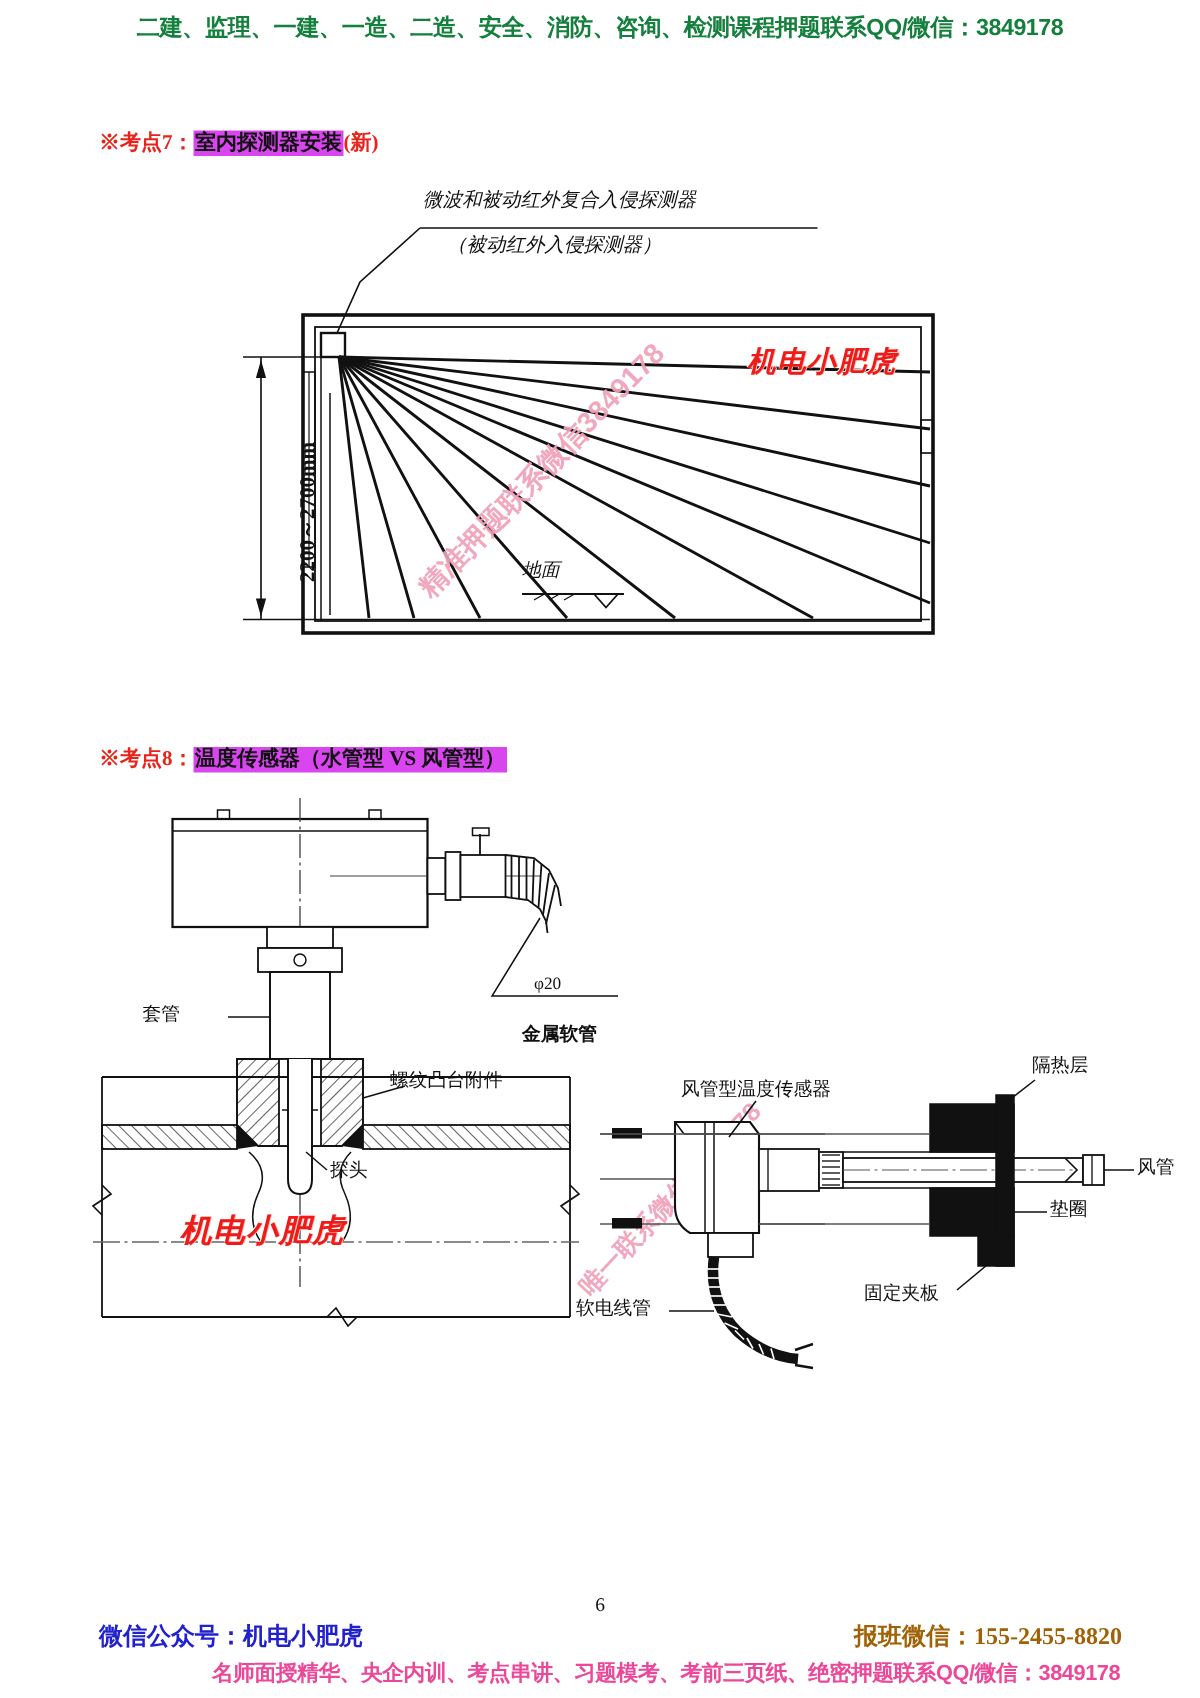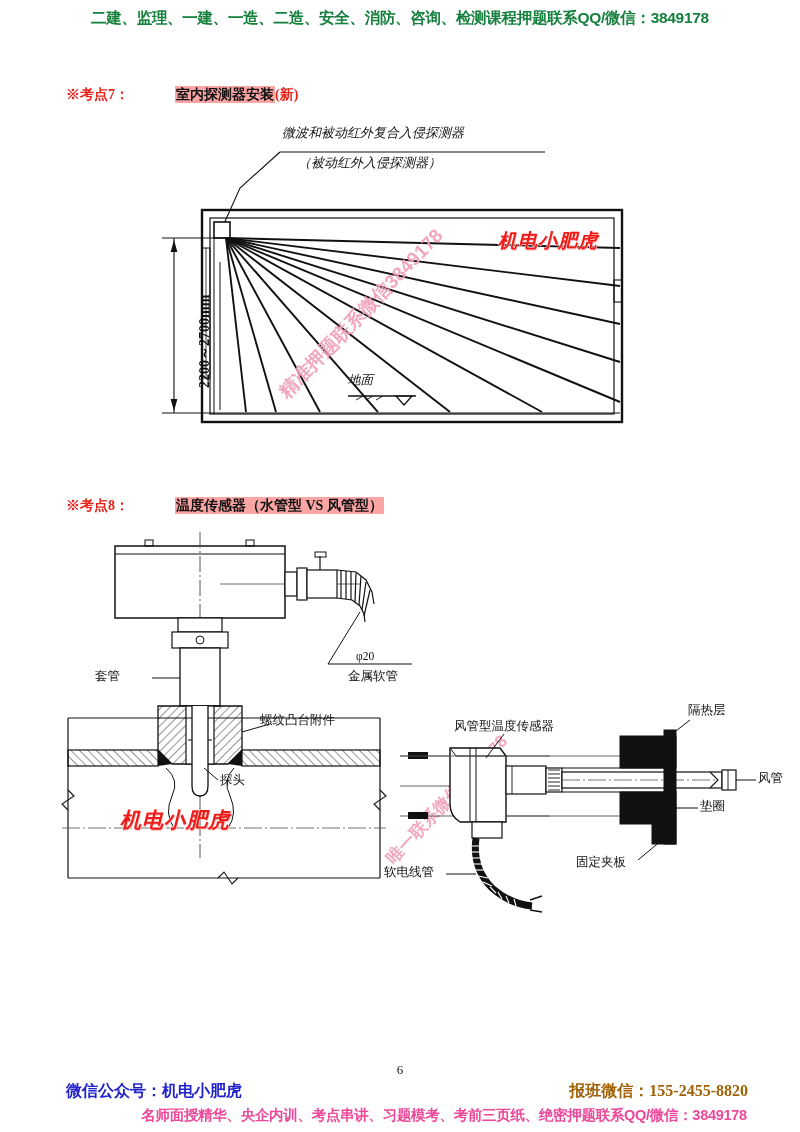--- a/index.html
+++ b/index.html
@@ -45,24 +45,23 @@
   
   .sec-title {
     position: absolute;
     font-size: 14px;
     font-weight: bold;
     white-space: nowrap;
     font-family: "Liberation Serif", "DejaVu Serif", serif;
   }
   .sec-title .mark { color: #e8231a; }
   .sec-title .hl {
-    background: #fca5a5;
+    background: #d946ef;
     color: #111;
     padding: 1px 1px;
-    margin-left: 46px;
   }
   .sec-title .suffix { color: #e8231a; }
   #sec7 { left: 66px; top: 86px; }
   #sec8 { left: 66px; top: 497px; }
 
   
   .fig { position: absolute; }
   #fig-room  { left: 150px; top: 110px;  width: 520px; height: 340px; font-style: italic; }
   #fig-water { left: 60px;  top: 528px;  width: 360px; height: 380px; }
   #fig-duct  { left: 400px; top: 700px;  width: 390px; height: 215px; }
@@ -288,21 +287,21 @@
 
       <path d="M106,240 Q120,252 112,268 Q104,286 114,300" fill="none" stroke="#111" stroke-width="1"></path>
       <path d="M174,240 Q162,252 170,268 Q178,286 168,300" fill="none" stroke="#111" stroke-width="1"></path>
 
       <line x1="144" y1="240" x2="158" y2="252" stroke="#111" stroke-width="1"></line>
 
       <line x1="2" y1="300" x2="326" y2="300" stroke="#666" stroke-width="0.9" stroke-dasharray="18,3,2,3"></line>
     </svg>
 
     <div class="lbl lbl-sm" style="left:296px; top:122px;">φ20</div>
-    <div class="lbl" style="left:288px; top:140px;">金属软管</div>
+    <div class="lbl" style="left:288px; top:153px;font-weight:bold;">金属软管</div>
     <div class="lbl" style="left:35px; top:140px;">套管</div>
     <div class="lbl" style="left:200px; top:184px;">螺纹凸台附件</div>
     <div class="lbl" style="left:160px; top:244px;">探头</div>
   </div>
 
   <div class="sig-red" id="sig-pipe">机电小肥虎</div>
 
   <div class="wm" id="wm-2">唯一联系微信3849178</div>
 
   <div class="fig" id="fig-duct">

